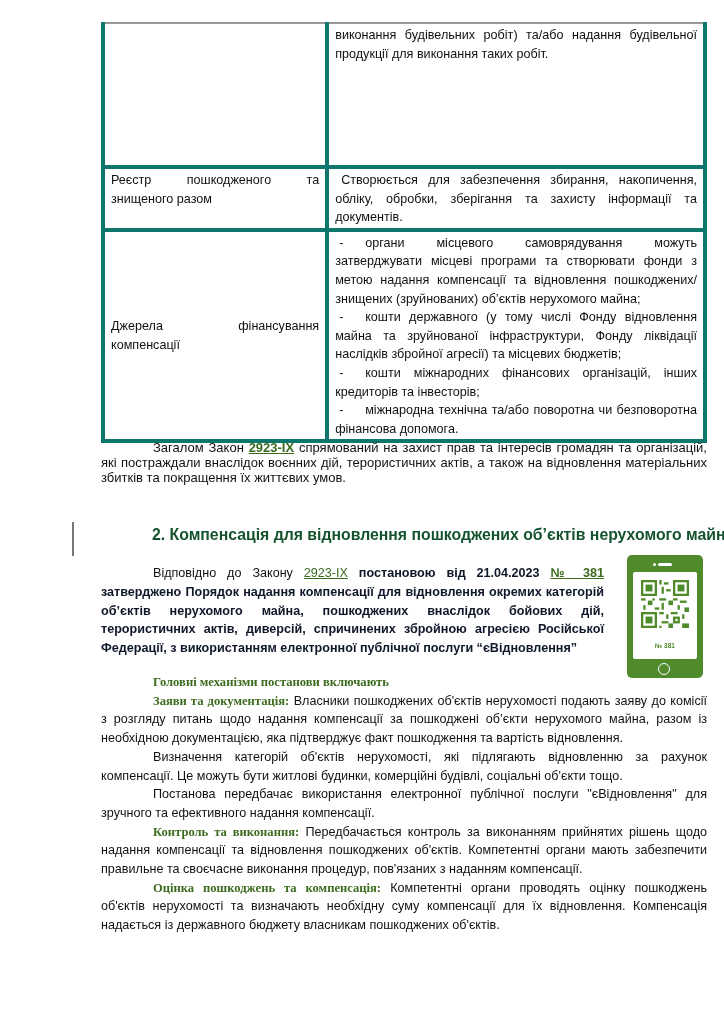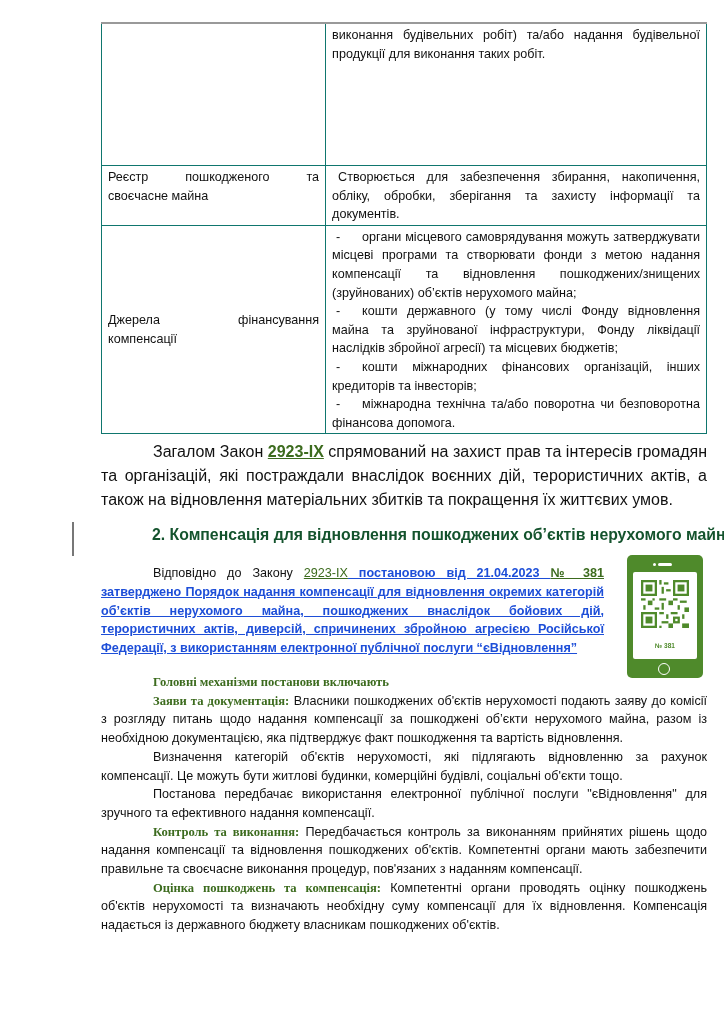--- a/index.html
+++ b/index.html
@@ -3,35 +3,35 @@
 <meta charset="utf-8">
 <style>
   html, body { margin: 0; padding: 0; background: #ffffff; }
   body { width: 724px; height: 1024px; position: relative; overflow: hidden;
          font-family: "Liberation Sans", "DejaVu Sans", sans-serif; color: #111; }
   .page { position: absolute; left: 0; top: 14px; width: 724px; height: 792px; margin-left: 15px; }
 
   
   .tbl { position: absolute; left: 86px; top: 8px; width: 606px; border-collapse: collapse;
          font-size: 12.6px; line-height: 18.6px; }
-  .tbl td { border: 1px solid #0f766e; vertical-align: top; padding: 2px 6px 1px 6px; }
+  .tbl td { border: 4px solid #0f766e; vertical-align: top; padding: 2px 6px 1px 6px; }
   .tbl tr:first-child td { border-top: 2px solid #999; }
   .tbl td.c1 { width: 213px; }
   .tbl td.c2 { width: 372px; text-align: justify; }
   .tbl .r1 td { height: 138px; }
   .tbl .lbl-mid { vertical-align: middle; }
   .tbl .lbl { text-align: justify; text-align-last: justify; }
   .tbl .lbl-last { text-align: left; }
   .tbl .bullet { display: block; text-align: justify; }
   .tbl .dash { display: inline-block; width: 26px; padding-left: 4px; }
 
-  .para { position: absolute; left: 86px; width: 606px; font-size: 16px; line-height: 24px;
+  .para { position: absolute; left: 86px; width: 606px; font-size: 13px; line-height: 15px;
           text-align: justify; }
   .indent { text-indent: 52px; }
-  .green { color: #1d4ed8; font-weight: bold; text-decoration: underline; }
+  .green { color: #0f172a; font-weight: bold; }
   .lnk-bold { color: #3c6b1e; font-weight: bold; text-decoration: underline; }
   .lnk { color: #3c6b1e; text-decoration: underline; }
 
   .margin-bar { position: absolute; left: 57px; top: 508px; width: 2px; height: 34px; background: #777; }
 
   .heading { position: absolute; left: 137px; top: 512px; width: 560px; font-size: 15.8px;
              font-weight: bold; color: #14532d; white-space: nowrap; }
 
   .decree { position: absolute; left: 86px; top: 550px; width: 503px; font-size: 12.6px; line-height: 18.8px;
             text-align: justify; }
@@ -58,21 +58,21 @@
 
   <table class="tbl">
     <tbody>
         <tr class="r1">
       <td class="c1"></td>
       <td class="c2">виконання будівельних робіт) та/або надання будівельної продукції для виконання таких робіт.</td>
     </tr>
     <tr>
       <td class="c1">
         <div class="lbl">Реєстр пошкодженого та</div>
-        <div class="lbl-last">своєчасне майна</div>
+        <div class="lbl-last">знищеного разом</div>
       </td>
       <td class="c2" style="text-indent:6px">Створюється для забезпечення збирання, накопичення, обліку, обробки, зберігання та захисту інформації та документів.</td>
     </tr>
     <tr>
       <td class="c1 lbl-mid">
         <div class="lbl">Джерела фінансування</div>
         <div class="lbl-last">компенсації</div>
       </td>
       <td class="c2">
         <span class="bullet"><span class="dash">-</span><span>органи місцевого самоврядування можуть затверджувати місцеві програми та створювати фонди з метою надання компенсації та відновлення пошкоджених/знищених (зруйнованих) об’єктів нерухомого майна;</span></span>

